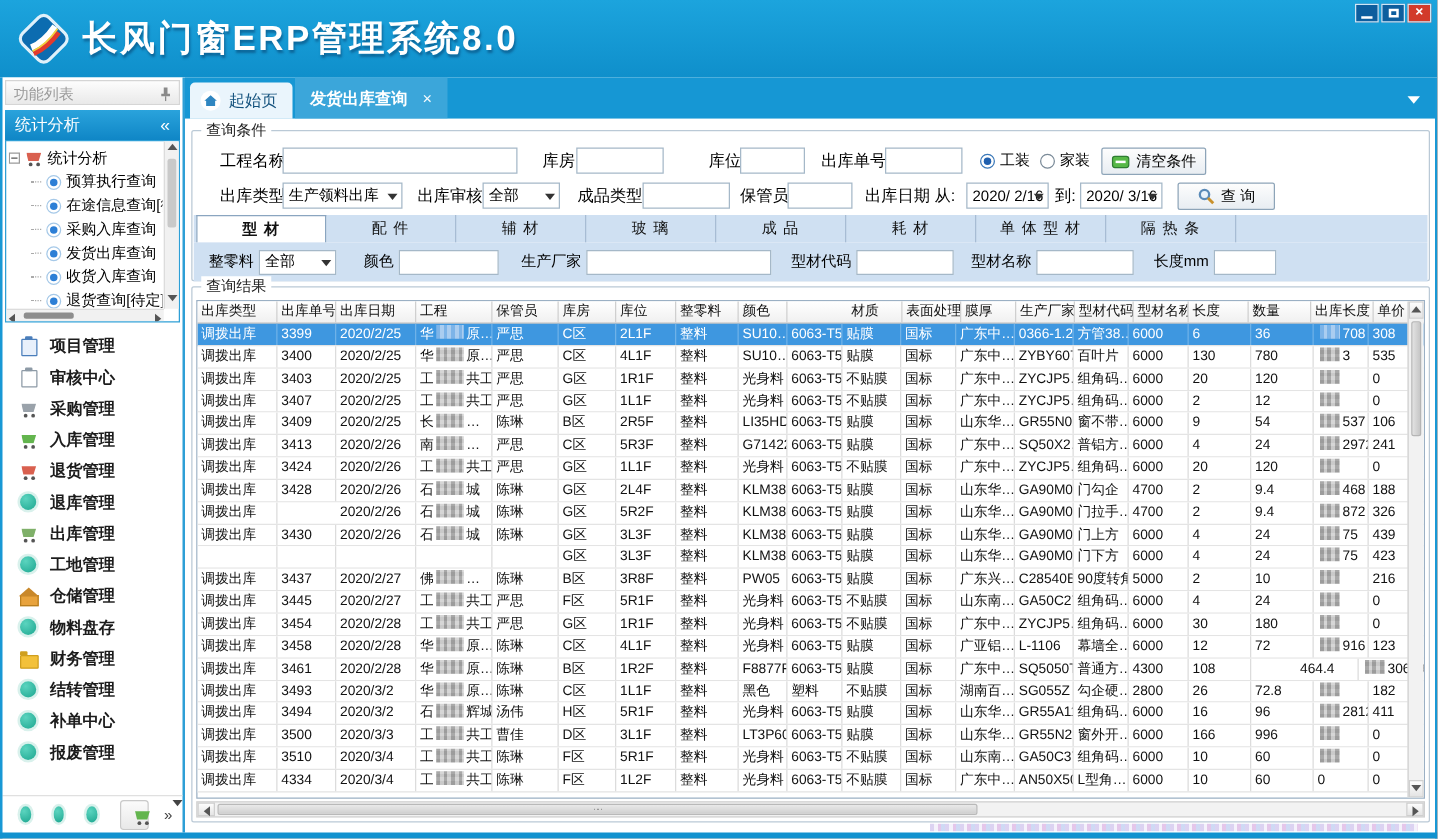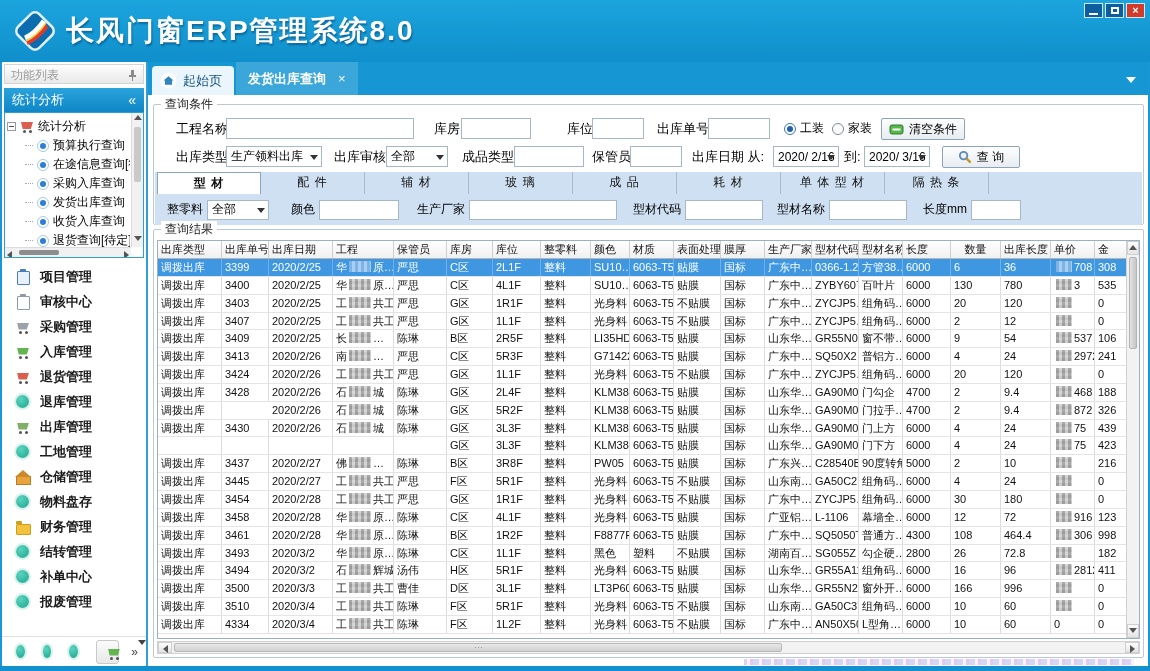--- a/index.html
+++ b/index.html
@@ -400,28 +400,28 @@
         <div class="thead">
             <div class="th" style="width: 64px;">出库类型</div>
             <div class="th" style="width: 47px;">出库单号</div>
             <div class="th" style="width: 64px;">出库日期</div>
             <div class="th" style="width: 61px;">工程</div>
             <div class="th" style="width: 53px;">保管员</div>
             <div class="th" style="width: 46px;">库房</div>
             <div class="th" style="width: 48px;">库位</div>
             <div class="th" style="width: 50px;">整零料</div>
             <div class="th" style="width: 39px;">颜色</div>
-            <div class="th" style="width: 44px;">材质</div>
+            <div class="th" style="width: 44px; margin-left: 48px;">材质</div>
             <div class="th" style="width: 47px;">表面处理</div>
             <div class="th" style="width: 44px;">膜厚</div>
             <div class="th" style="width: 47px;">生产厂家</div>
             <div class="th" style="width: 47px;">型材代码</div>
             <div class="th" style="width: 44px;">型材名称</div>
             <div class="th" style="width: 48px;">长度</div>
-            <div class="th" style="width: 50px; text-align: center;">数量</div>
+            <div class="th" style="width: 50px;">数量</div>
             <div class="th" style="width: 50px;">出库长度</div>
             <div class="th" style="width: 44px;">单价</div>
             <div class="th" style="width: 33px;">金</div>
           </div>
         <div>
             <div class="trow sel">
               <div class="td" style="width: 64px;">调拨出库</div>
               <div class="td" style="width: 47px;">3399</div>
               <div class="td" style="width: 64px;">2020/2/25</div>
               <div class="td" style="width: 61px;">华<span class="mosaic" style="width: 22px;"></span>原…</div>
@@ -761,21 +761,21 @@
               <div class="td" style="width: 50px;">整料</div>
               <div class="td" style="width: 39px;">F8877FT</div>
               <div class="td" style="width: 44px;">6063-T5</div>
               <div class="td" style="width: 47px;">贴膜</div>
               <div class="td" style="width: 44px;">国标</div>
               <div class="td" style="width: 47px;">广东中…</div>
               <div class="td" style="width: 47px;">SQ5050T20</div>
               <div class="td" style="width: 44px;">普通方…</div>
               <div class="td" style="width: 48px;">4300</div>
               <div class="td" style="width: 50px;">108</div>
-              <div class="td" style="width: 50px;">464.4</div>
+              <div class="td" style="width: 50px; margin-left: 36px;">464.4</div>
               <div class="td" style="width: 44px;"><span class="mosaic" style="width: 16px;"></span>306</div>
               <div class="td" style="width: 33px;">998</div>
             </div>
             <div class="trow">
               <div class="td" style="width: 64px;">调拨出库</div>
               <div class="td" style="width: 47px;">3493</div>
               <div class="td" style="width: 64px;">2020/3/2</div>
               <div class="td" style="width: 61px;">华<span class="mosaic" style="width: 22px;"></span>原…</div>
               <div class="td" style="width: 53px;">陈琳</div>
               <div class="td" style="width: 46px;">C区</div>

